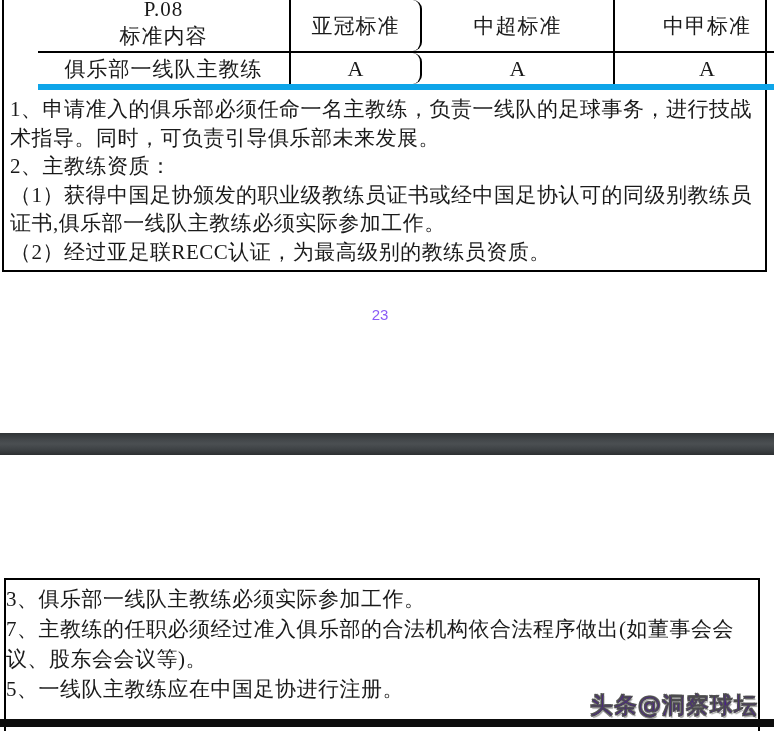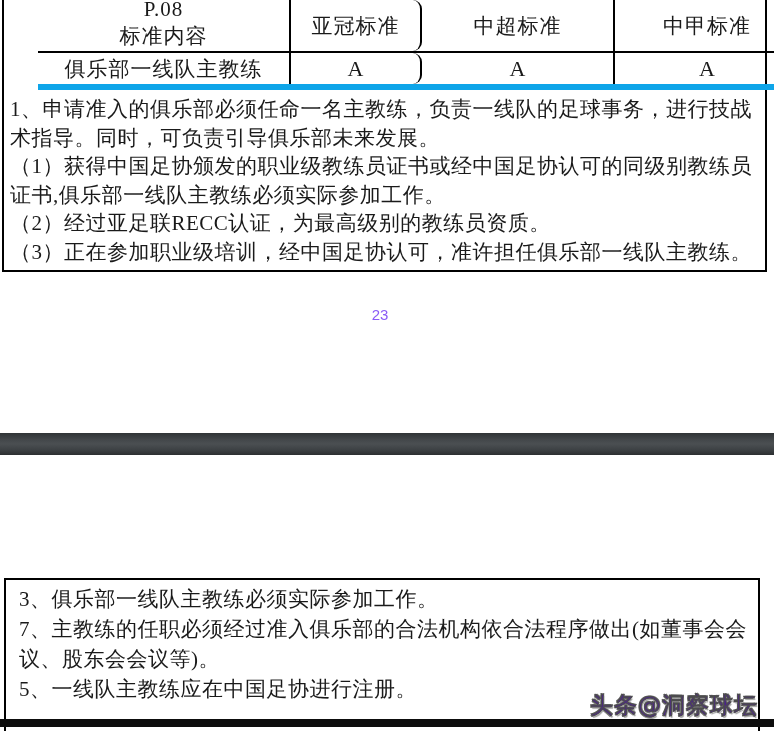--- a/index.html
+++ b/index.html
@@ -54,21 +54,21 @@
   
   .midbar{
     position:absolute;left:0;top:433px;width:774px;height:22px;
     background:linear-gradient(to bottom,#303436 0%,#43474a 30%,#4b4f52 50%,#3c4043 78%,#2c2f31 100%);
   }
   
   .botblock{
     position:absolute;left:4px;top:578px;width:756px;height:153px;
     box-sizing:border-box;
     border-top:2px solid #000;border-left:2px solid #000;border-right:2px solid #000;
-    padding:4px 8px 0 13px;
+    padding:4px 8px 0 0;
     font-size:21px;line-height:30px;letter-spacing:0.5px;
     white-space:nowrap;overflow:hidden;
   }
   
   .watermark{
     position:absolute;right:16px;top:690px;
     font-family:"DejaVu Sans","Liberation Sans",sans-serif;
     font-size:23px;font-weight:normal;letter-spacing:1px;
     color:#4c1d95;
     -webkit-text-stroke:1px #4c4c4c;
@@ -102,24 +102,24 @@
     <div class="trow trow-coach">
       <div class="tcell c1">俱乐部一线队主教练</div>
       <div class="tcell c2 a-val">A</div>
       <div class="tcell c3 a-val">A</div>
       <div class="tcell c4 a-val">A</div>
     </div>
 
     <div class="tnotes">
       <div>1、申请准入的俱乐部必须任命一名主教练，负责一线队的足球事务，进行技战</div>
       <div>术指导。同时，可负责引导俱乐部未来发展。</div>
+      <div>2、主教练资质：</div>
       <div>（1）获得中国足协颁发的职业级教练员证书或经中国足协认可的同级别教练员</div>
       <div>证书,俱乐部一线队主教练必须实际参加工作。</div>
       <div>（2）经过亚足联RECC认证，为最高级别的教练员资质。</div>
-      <div>（3）正在参加职业级培训，经中国足协认可，准许担任俱乐部一线队主教练。</div>
     </div>
   </div>
 
   <div class="pagenum">23</div>
 
   <div class="midbar"></div>
 
   <div class="botblock">
     <div>3、俱乐部一线队主教练必须实际参加工作。</div>
     <div>7、主教练的任职必须经过准入俱乐部的合法机构依合法程序做出(如董事会会</div>

